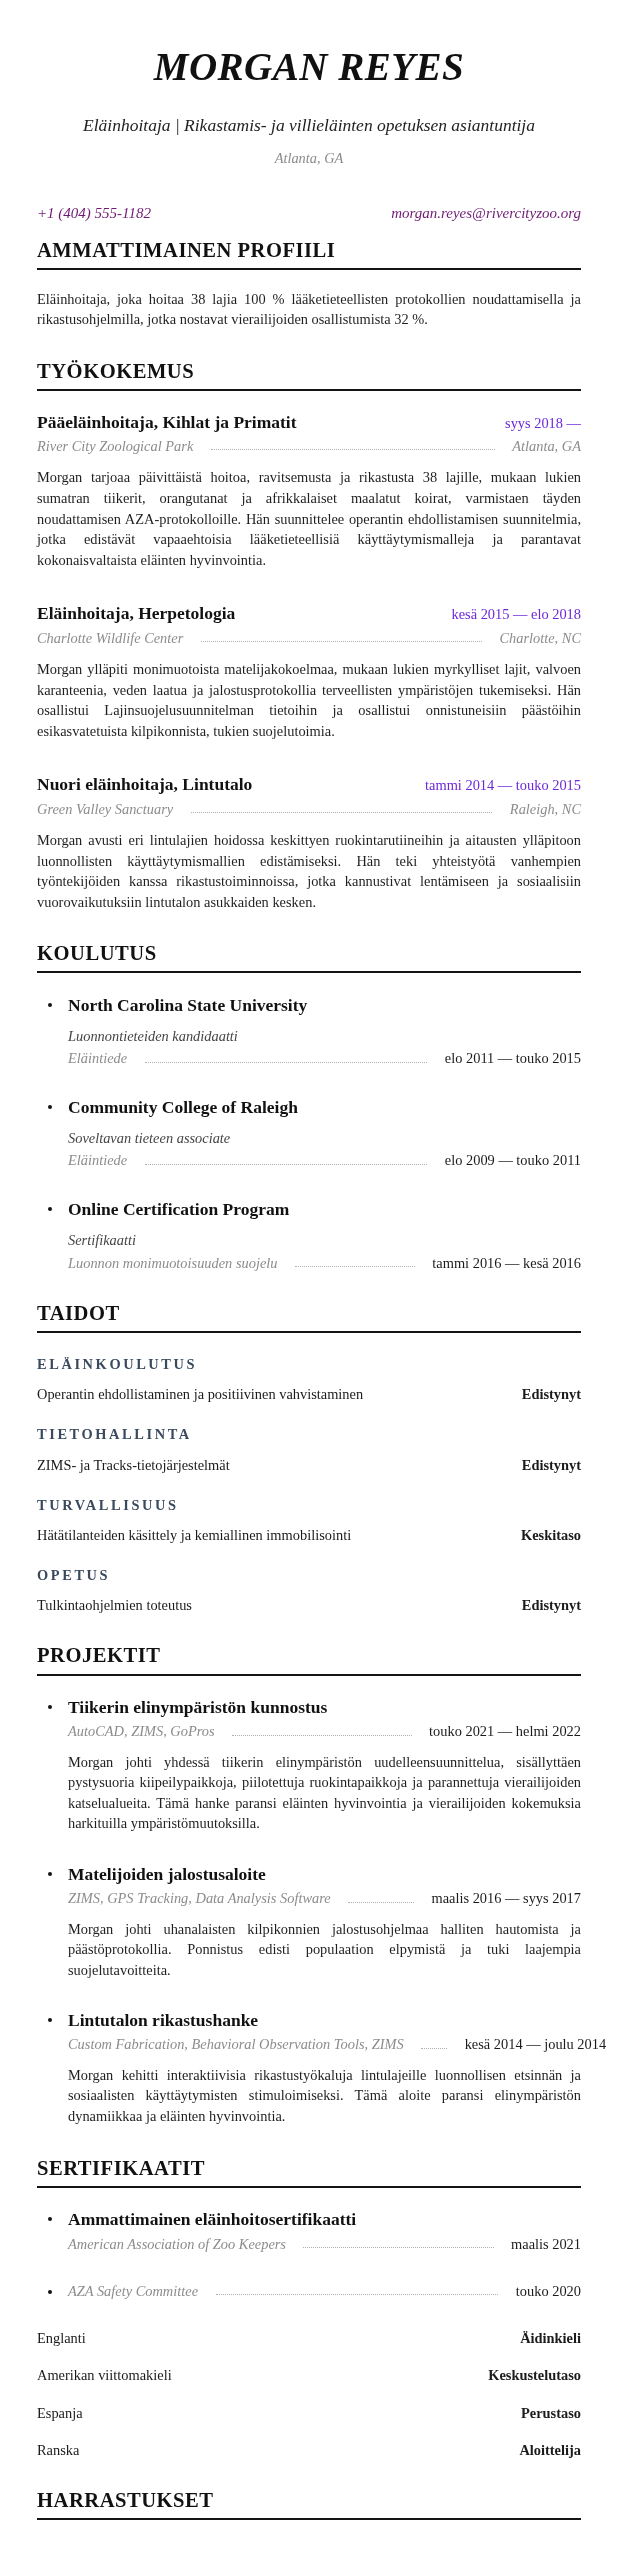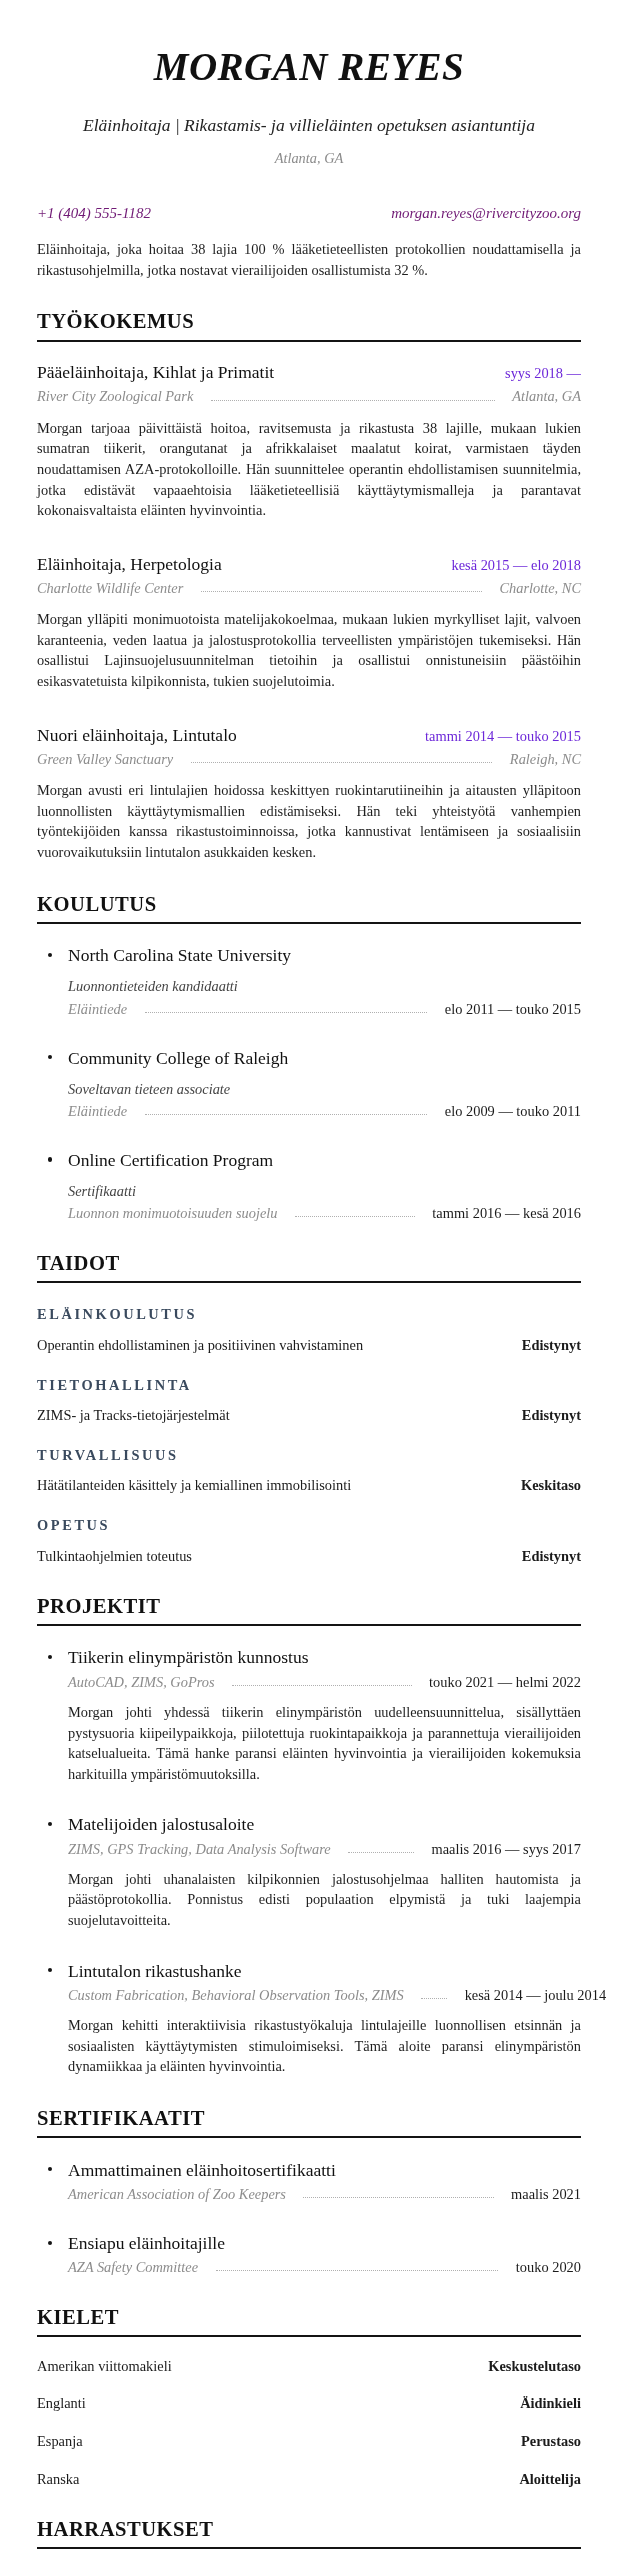--- a/index.html
+++ b/index.html
@@ -33,21 +33,21 @@
   .meta-left { font-style:italic; color:#8c8c8c; white-space:nowrap; }
   .leader { flex:1; min-width:26px; margin:0 17.5px; border-bottom:1px dotted #b0b0b0;
             margin-bottom:4.6px; }
   .meta-right { white-space:nowrap; color:#1b1b1b; }
   .meta-right.gray-italic { font-style:italic; color:#8c8c8c; }
 
   
   .job { margin-top:20.6px; margin-bottom:33px; }
   .job:last-child { margin-bottom:0; }
   .title-row { display:flex; justify-content:space-between; align-items:baseline; }
-  .item-title { font-size:17.5px; font-weight:normal; color:#111; }
+  .item-title { font-size:17.5px; font-weight:bold; color:#111; }
   .title-row .dates { font-size:14.4px; color:#6d28d9; white-space:nowrap; margin-left:20.6px; }
   .job p.body-text { margin-top:12.4px; }
 
   
   .entry { position:relative; padding-left:31px; margin-top:21.6px; margin-bottom:30px; }
   .entry:last-child { margin-bottom:0; }
   .dot { position:absolute; left:11.3px; top:7.7px; width:4.1px; height:4.1px;
          border-radius:50%; background:#141414; }
   .degree { font-size:14.4px; font-style:italic; color:#444; margin-top:12px; }
   .entry p.body-text { margin-top:11.3px; }
@@ -73,20 +73,21 @@
     <div class="name">MORGAN REYES</div>
     <div class="subtitle">Eläinhoitaja | Rikastamis- ja villieläinten opetuksen asiantuntija</div>
     <div class="location">Atlanta, GA</div>
     <div class="contact-row">
       <span>+1 (404) 555-1182</span>
       <span>morgan.reyes@rivercityzoo.org</span>
     </div>
   </div>
 
   <div class="section first">
+    <div class="section-title">AMMATTIMAINEN PROFIILI</div>
     <div class="content">
       <p class="body-text">Eläinhoitaja, joka hoitaa 38 lajia 100 % lääketieteellisten protokollien noudattamisella ja rikastusohjelmilla, jotka nostavat vierailijoiden osallistumista 32 %.</p>
     </div>
   </div>
 
   <div class="section">
     <div class="section-title">TYÖKOKEMUS</div>
 
     <div class="job">
       <div class="title-row">
@@ -246,41 +247,39 @@
       <div class="item-title">Ammattimainen eläinhoitosertifikaatti</div>
       <div class="meta-row">
         <span class="meta-left">American Association of Zoo Keepers</span>
         <span class="leader"></span>
         <span class="meta-right">maalis 2021</span>
       </div>
     </div>
 
     <div class="entry">
       <span class="dot"></span>
-      <div class="item-title">Ensiapu eläinhoitajille</div>
       <div class="meta-row">
         <span class="meta-left">AZA Safety Committee</span>
         <span class="leader"></span>
         <span class="meta-right">touko 2020</span>
       </div>
     </div>
   </div>
 
   <div class="section">
-    <div class="section-title">KIELET</div>
-
+
+    <div class="lang-row">
+      <span>Englanti</span>
+      <span class="lang-level">Äidinkieli</span>
+    </div>
     <div class="lang-row">
       <span>Amerikan viittomakieli</span>
       <span class="lang-level">Keskustelutaso</span>
     </div>
     <div class="lang-row">
-      <span>Englanti</span>
-      <span class="lang-level">Äidinkieli</span>
-    </div>
-    <div class="lang-row">
       <span>Espanja</span>
       <span class="lang-level">Perustaso</span>
     </div>
     <div class="lang-row">
       <span>Ranska</span>
       <span class="lang-level">Aloittelija</span>
     </div>
   </div>
 
   <div class="section">

